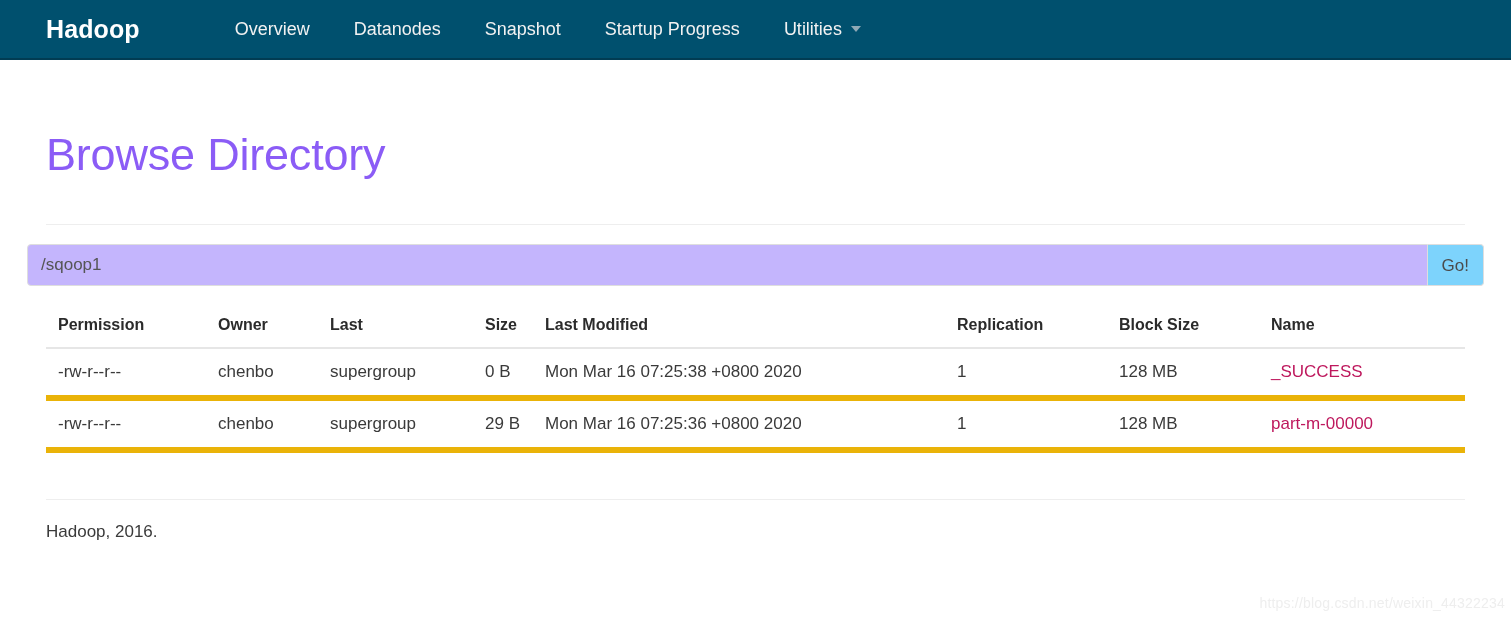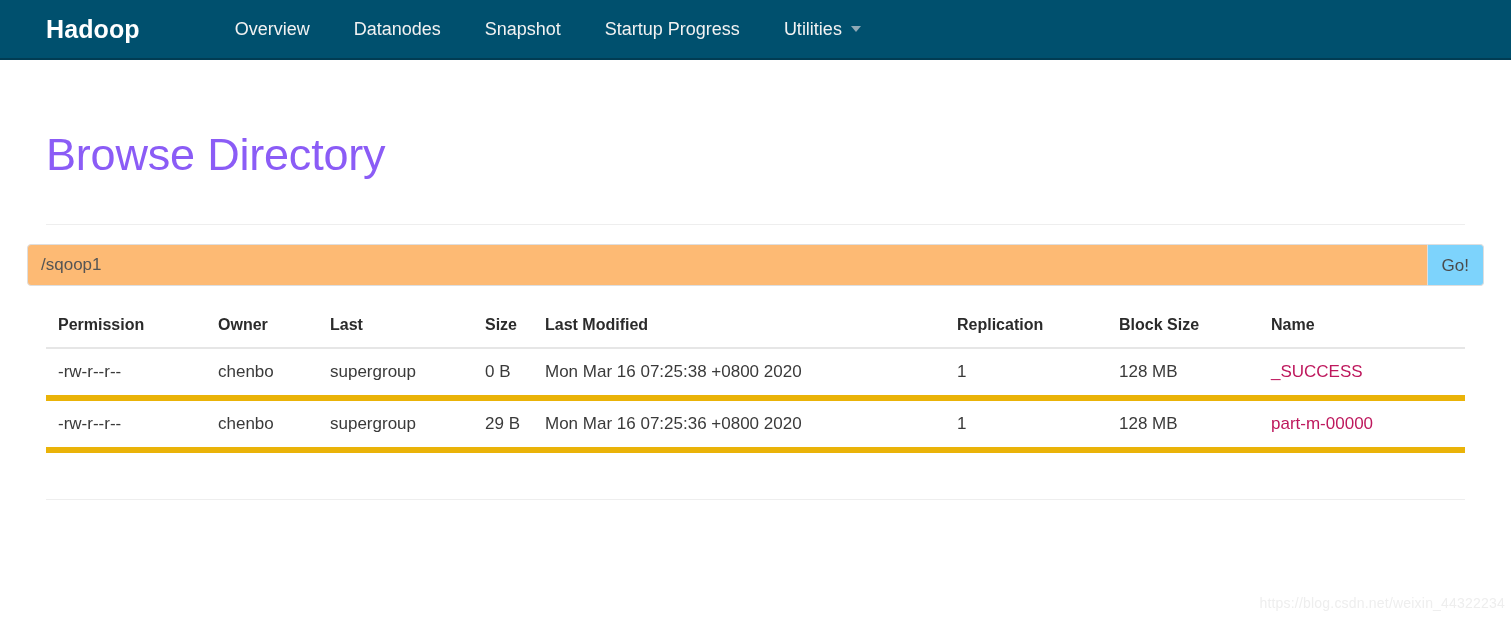--- a/index.html
+++ b/index.html
@@ -93,21 +93,21 @@
     flex: 1 1 auto;
     height: 42px;
     box-sizing: border-box;
     border: 1px solid #dedede;
     border-right: 1px solid #dedede;
     border-radius: 4px 0 0 4px;
     padding: 0 13px;
     font-size: 17px;
     font-family: "Liberation Sans", sans-serif;
     color: #555555;
-    background: #fdba74;
+    background: #c4b5fd;
     outline: none;
   }
   .go-button {
     flex: 0 0 auto;
     height: 42px;
     box-sizing: border-box;
     border: 1px solid #dedede;
     border-left: none;
     border-radius: 0 4px 4px 0;
     background: #7dd3fc;
@@ -264,16 +264,17 @@
         <td>1</td>
         <td>128 MB</td>
         <td>
           <a class="file-link" href="#">part-m-00000</a>
         </td>
       </tr>
     </tbody>
   </table>
 
   <hr class="footer-rule">
+  <p class="footer-text">Hadoop, 2016.</p>
 
 </div>
 
 <div class="watermark">https://blog.csdn.net/weixin_44322234</div>
 
 </body></html>

